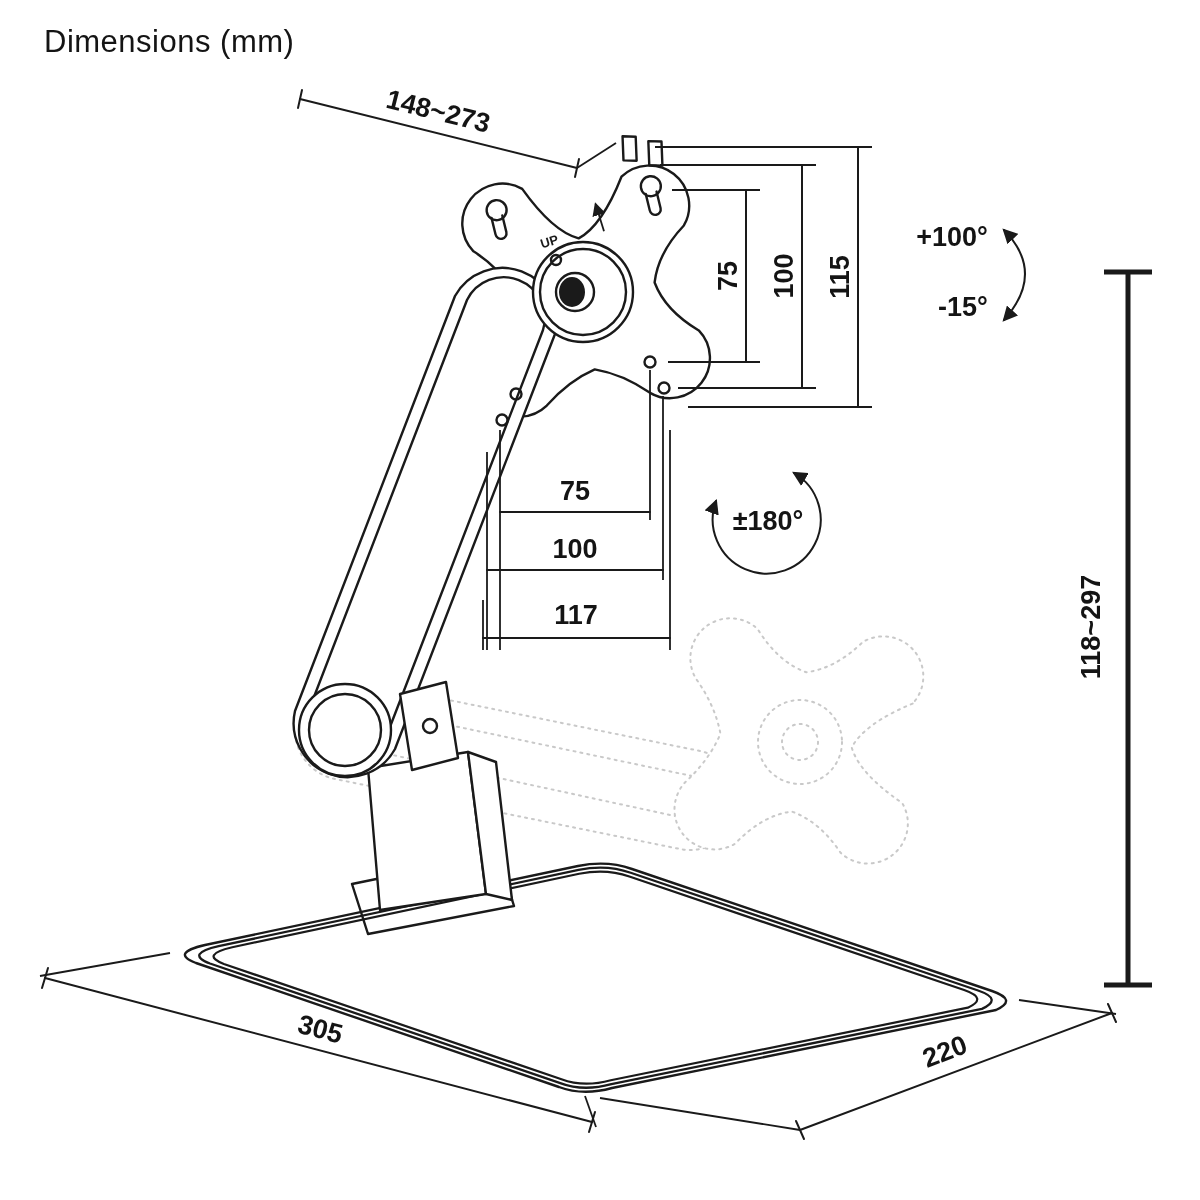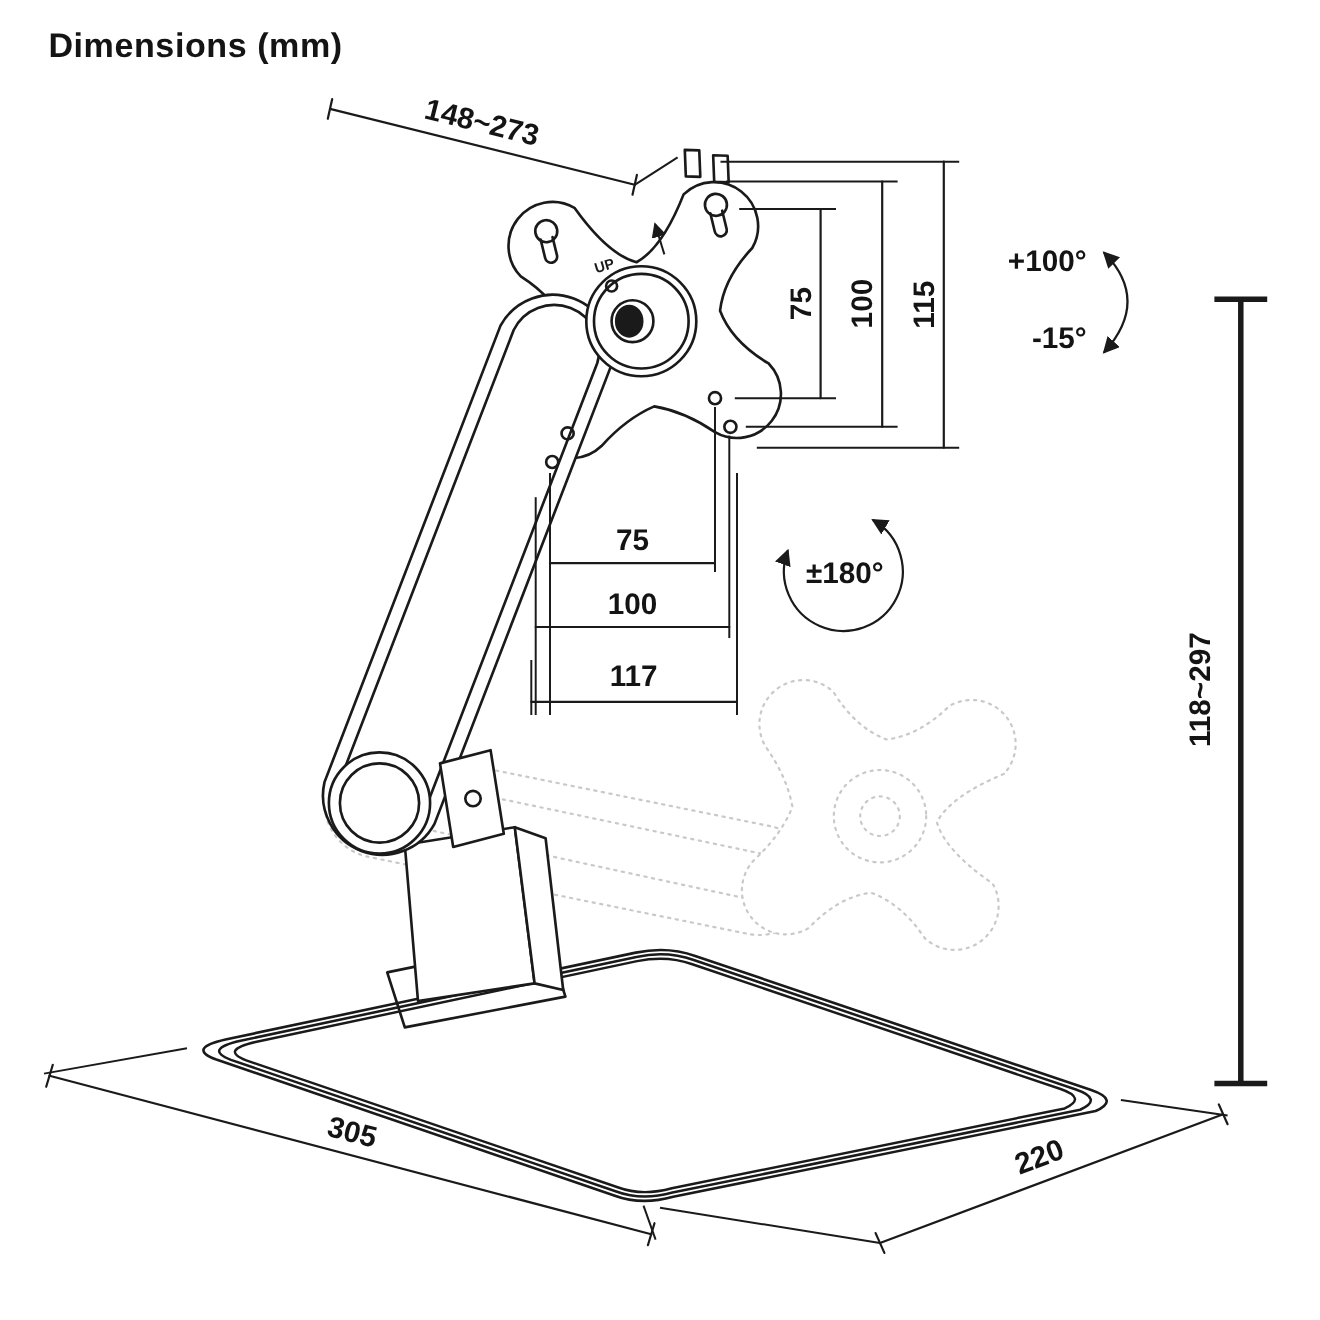--- a/index.html
+++ b/index.html
@@ -1,18 +1,18 @@
 <!DOCTYPE html>
 <html><head>
 <meta charset="utf-8">
 <style>
   html,body{margin:0;padding:0;background:#ffffff;}
   .stage{position:relative;width:1200px;height:1200px;background:#ffffff;overflow:hidden;
          font-family:"Liberation Sans", sans-serif;}
-  .page-title{position:absolute;left:44px;top:24px;margin:0;font-size:31px;font-weight:700;
+  .page-title{position:absolute;left:44px;top:24px;margin:0;font-size:31px;font-weight:400;
               color:#141414;letter-spacing:.5px;}
   svg{position:absolute;left:0;top:0;}
   .line{stroke:#1a1a1a;stroke-width:2.4;fill:none;stroke-linecap:round;stroke-linejoin:round;}
   .solid{stroke:#1a1a1a;stroke-width:2.4;fill:#ffffff;stroke-linejoin:round;}
   .thin{stroke:#1a1a1a;stroke-width:1.8;fill:none;}
   .dark{fill:#1a1a1a;stroke:none;}
   .dim{stroke:#1a1a1a;stroke-width:2;fill:none;stroke-linecap:round;}
   .dim-thick{stroke:#1a1a1a;stroke-width:5;fill:none;stroke-linecap:butt;}
   .ghost{stroke:#c9c9c9;stroke-width:2;fill:#ffffff;stroke-dasharray:2 5;stroke-linecap:round;stroke-linejoin:round;}
   .ghost-line{stroke:#c9c9c9;stroke-width:2;fill:none;stroke-dasharray:2 5;stroke-linecap:round;}

